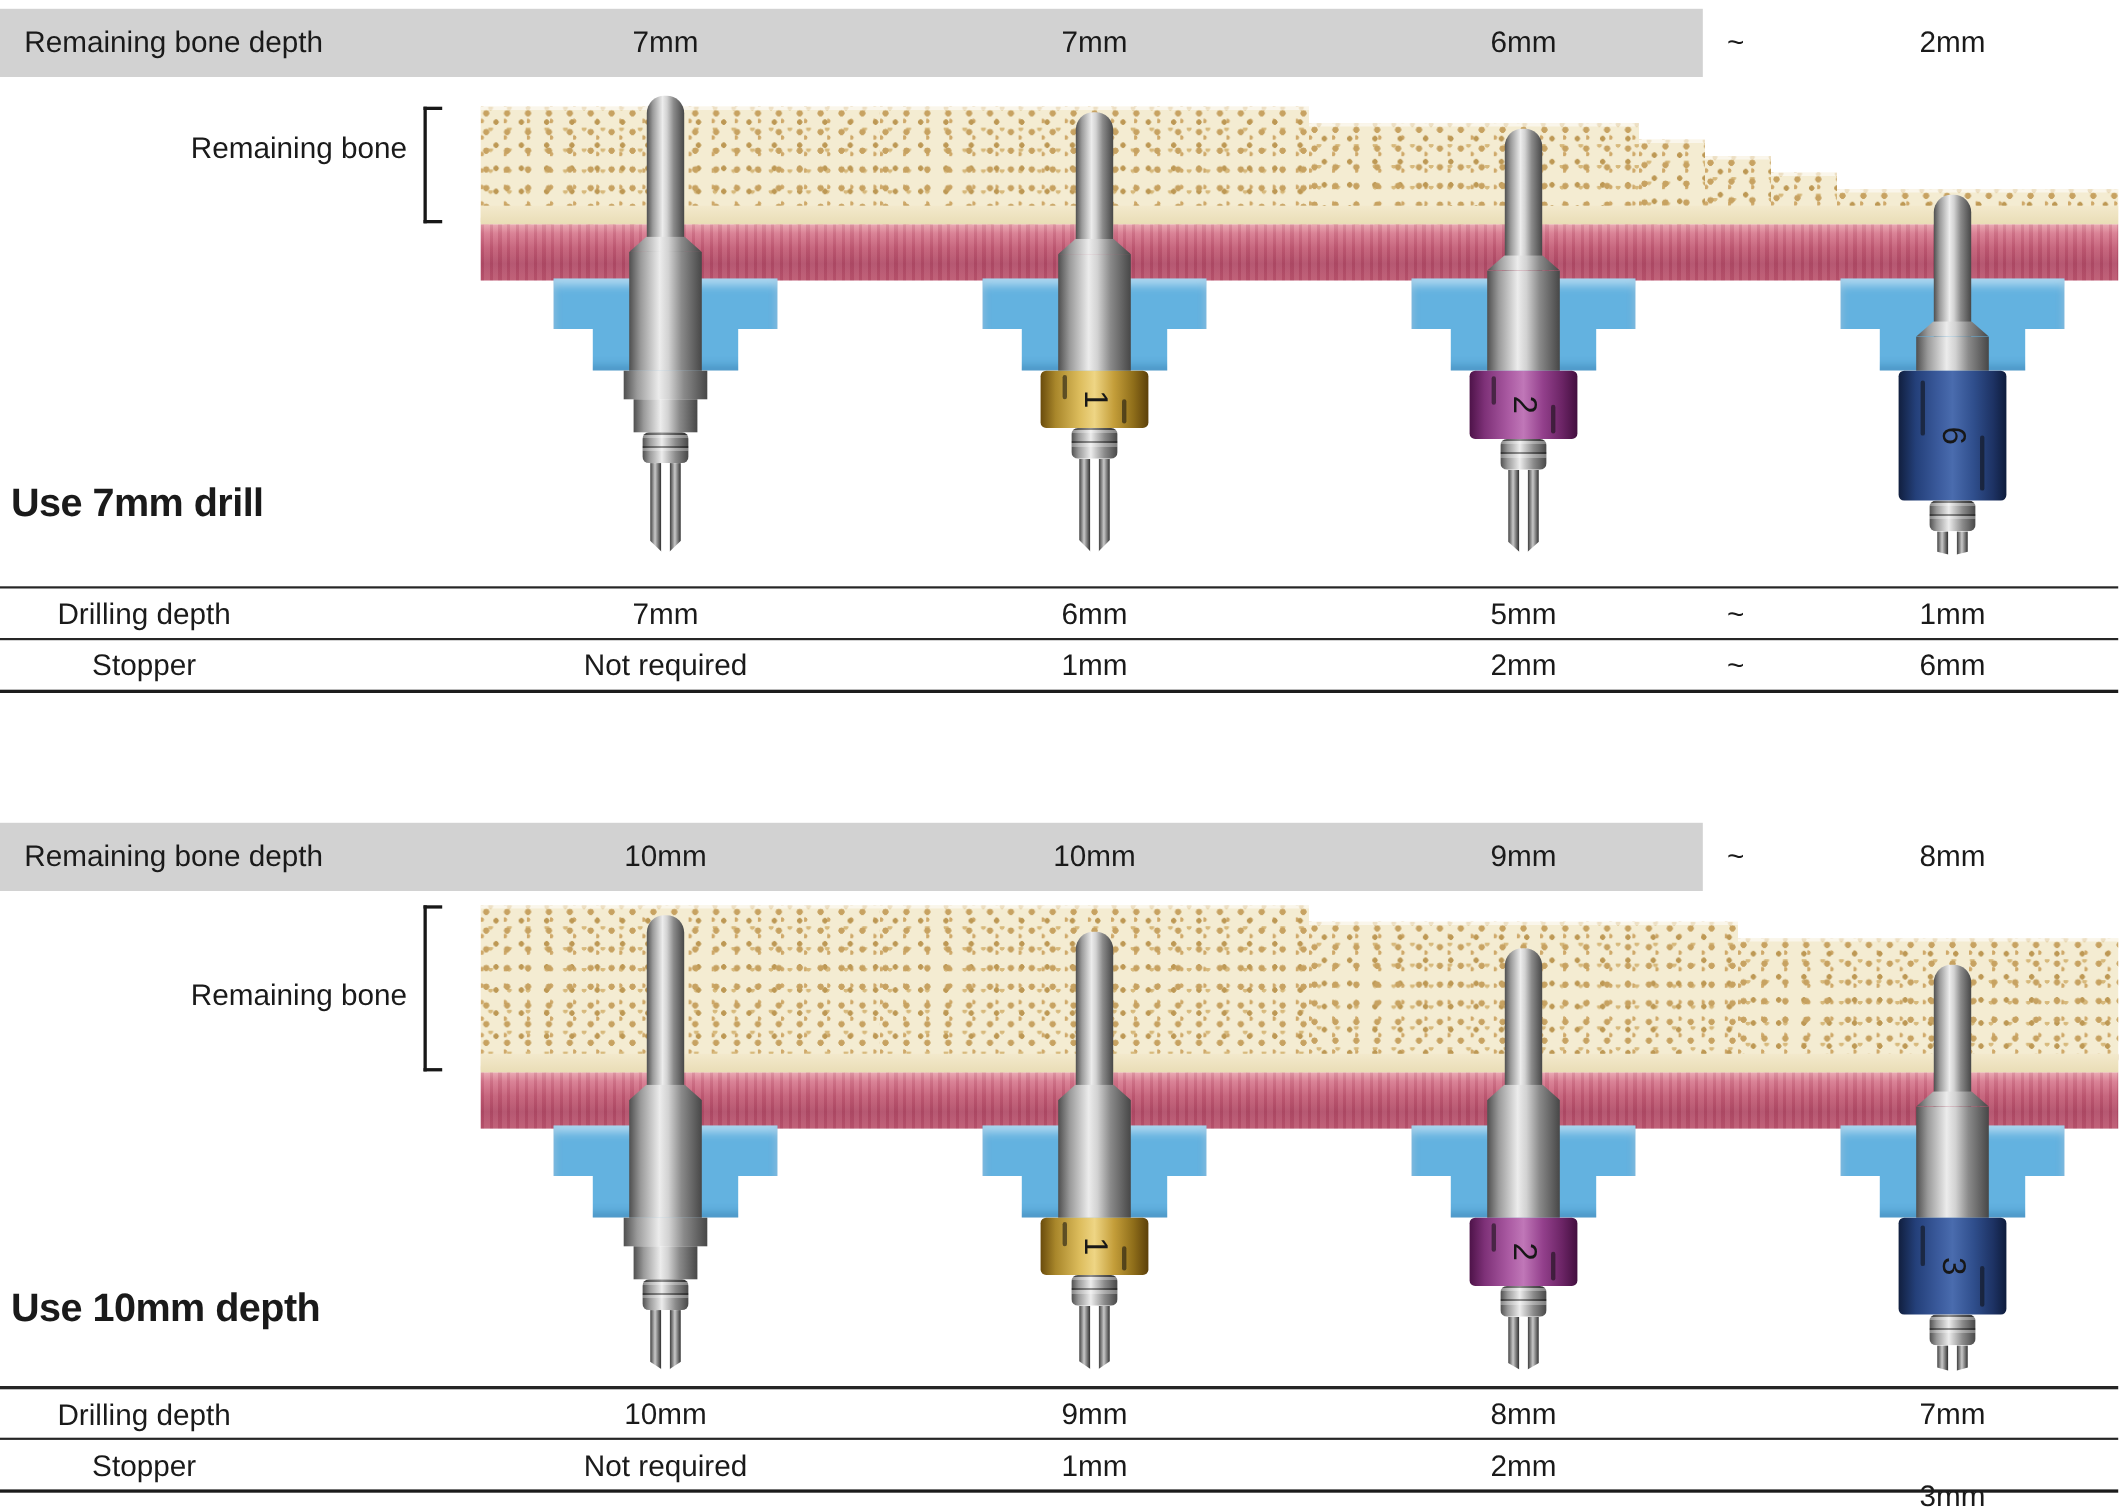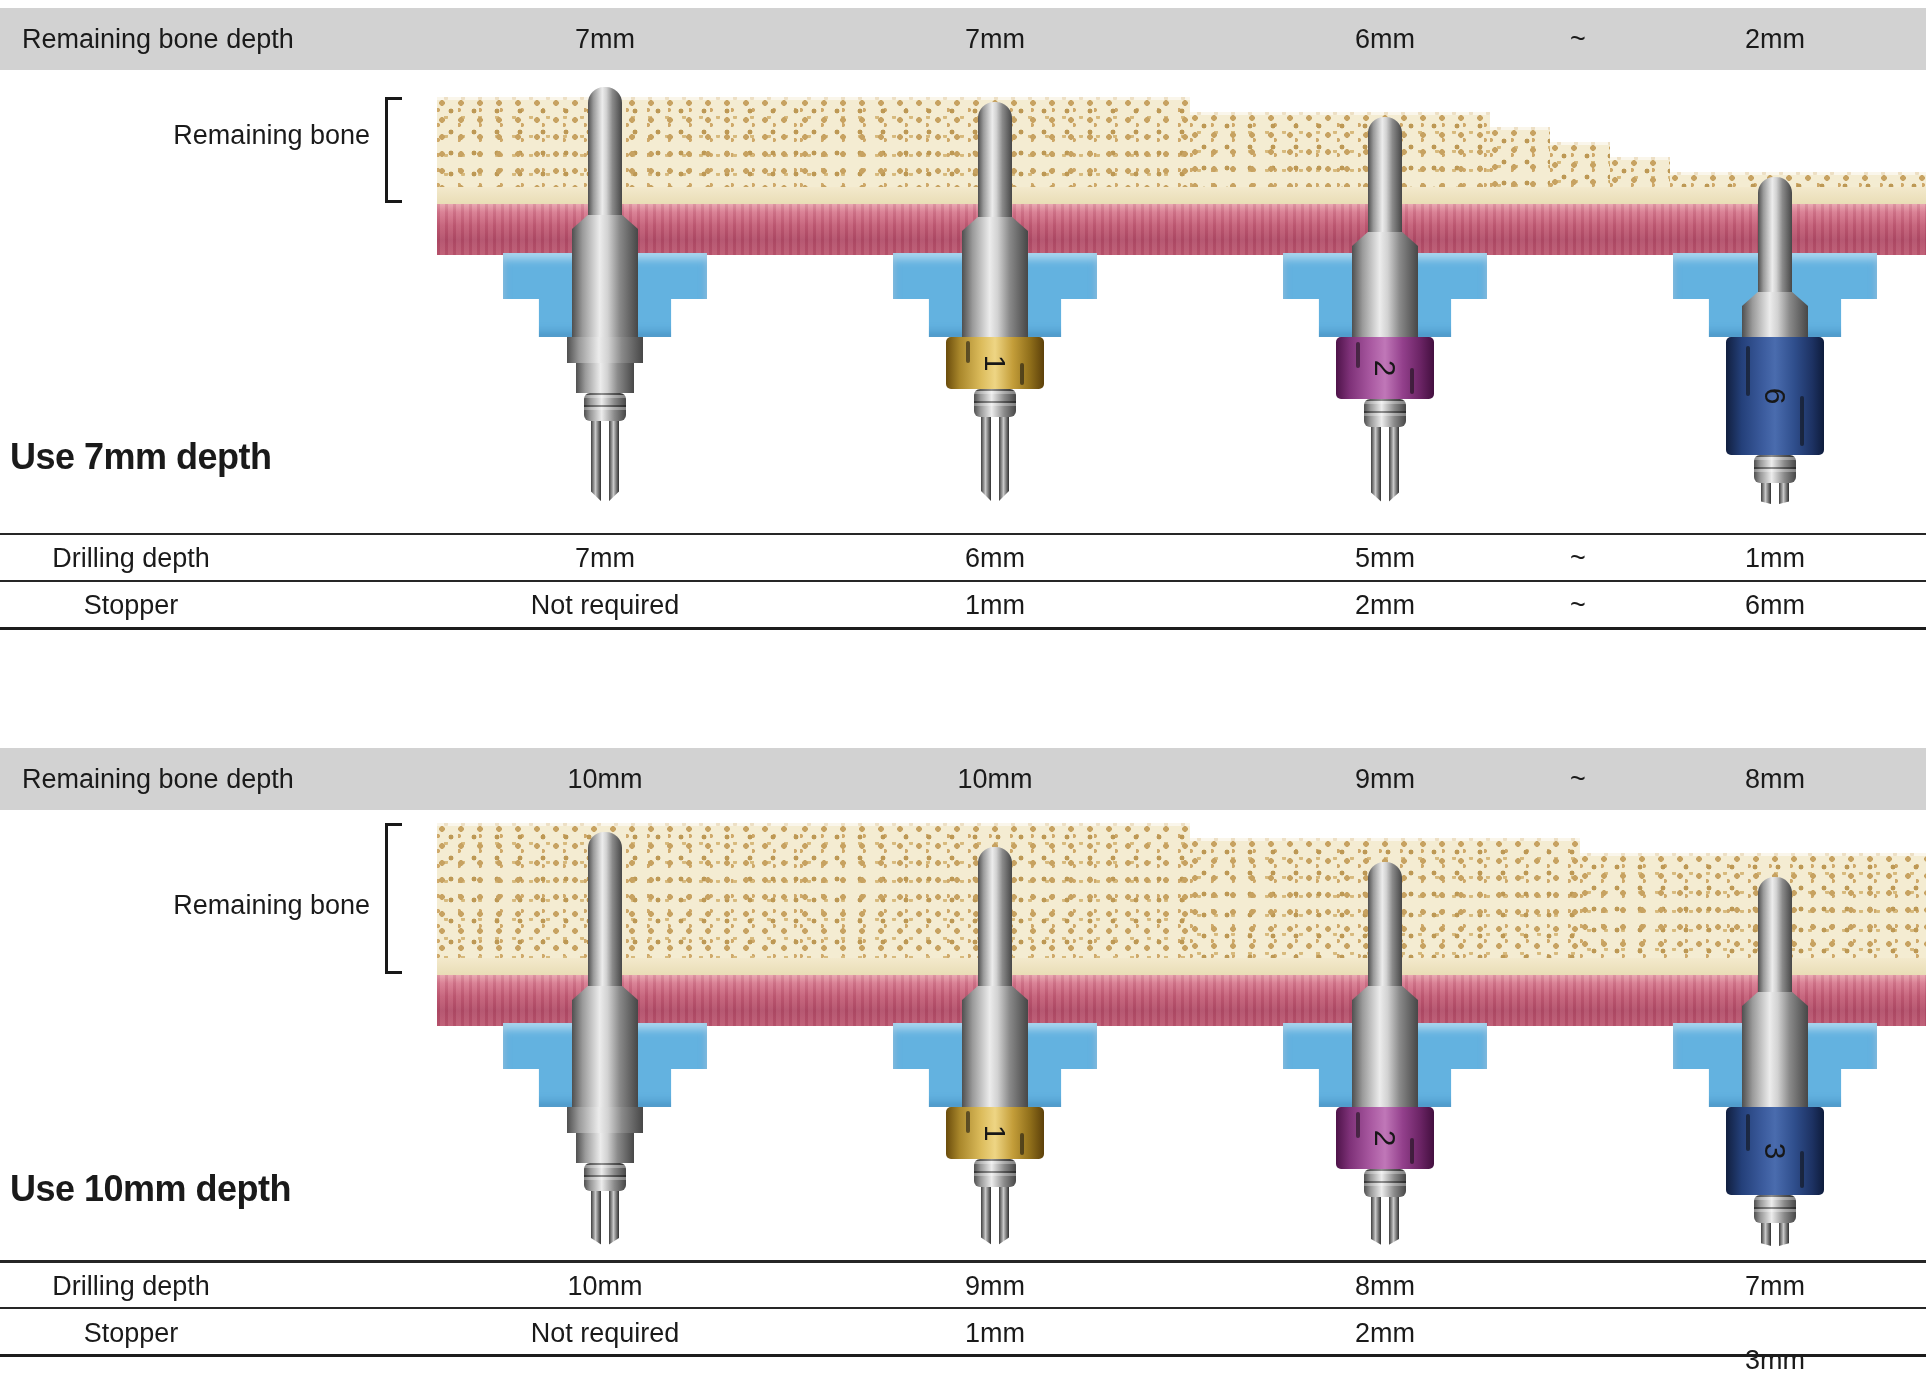--- a/index.html
+++ b/index.html
@@ -1,18 +1,18 @@
 <!DOCTYPE html>
 <html><head>
 <meta charset="utf-8">
 <style>
   html,body{margin:0;padding:0;background:#ffffff;}
   .page{position:relative;width:1926px;height:1374px;background:#ffffff;overflow:hidden;
         font-family:"Liberation Sans",sans-serif;color:#1a1a1a;}
-  .hbar{position:absolute;left:0;width:1926px;height:62px;background:#d2d2d2;}
+  .hbar{position:absolute;left:0;width:1548px;height:62px;background:#d2d2d2;}
   .hlabel{position:absolute;left:22px;top:50%;transform:translateY(-50%);font-size:27px;white-space:nowrap;}
   .hval{position:absolute;top:50%;transform:translate(-50%,-50%);font-size:27px;white-space:nowrap;}
   .title{position:absolute;left:10px;margin:0;font-size:36px;font-weight:bold;letter-spacing:-.5px;white-space:nowrap;}
   .bone-label{position:absolute;left:120px;width:250px;text-align:right;font-size:27px;}
   .bracket{position:absolute;width:17px;border:3px solid #181818;border-right:none;box-sizing:border-box;}
   .tline{position:absolute;left:0;width:1926px;background:#262626;}
   .tlabel{position:absolute;left:0;width:262px;text-align:center;font-size:27px;}
   .tval{position:absolute;transform:translateX(-50%);font-size:27px;white-space:nowrap;}
   
   .bone{position:absolute;background-color:#f4ecd2;
@@ -57,21 +57,21 @@
     <span class="hval" style="left:1385px;">6mm</span>
     <span class="hval" style="left:1578px;">~</span>
     <span class="hval" style="left:1775px;">2mm</span>
   </div>
 
   <div class="bone-label" style="top:120px;">Remaining bone</div>
   <div class="bracket" style="left:385px;top:97px;height:106px;"></div>
 
   <div id="illus0"></div>
 
-  <h2 class="title" style="top:436px;">Use 7mm depth</h2>
+  <h2 class="title" style="top:436px;">Use 7mm drill</h2>
 
   <div>
     <div class="tline" style="top:533px;height:2px;"></div>
     <span class="tlabel" style="top:543px;">Drilling depth</span>
     <span class="tval" style="left:605px;top:543px;">7mm</span>
     <span class="tval" style="left:995px;top:543px;">6mm</span>
     <span class="tval" style="left:1385px;top:543px;">5mm</span>
     <span class="tval" style="left:1578px;top:543px;">~</span>
     <span class="tval" style="left:1775px;top:543px;">1mm</span>
     <div class="tline" style="top:580px;height:2px;"></div>

